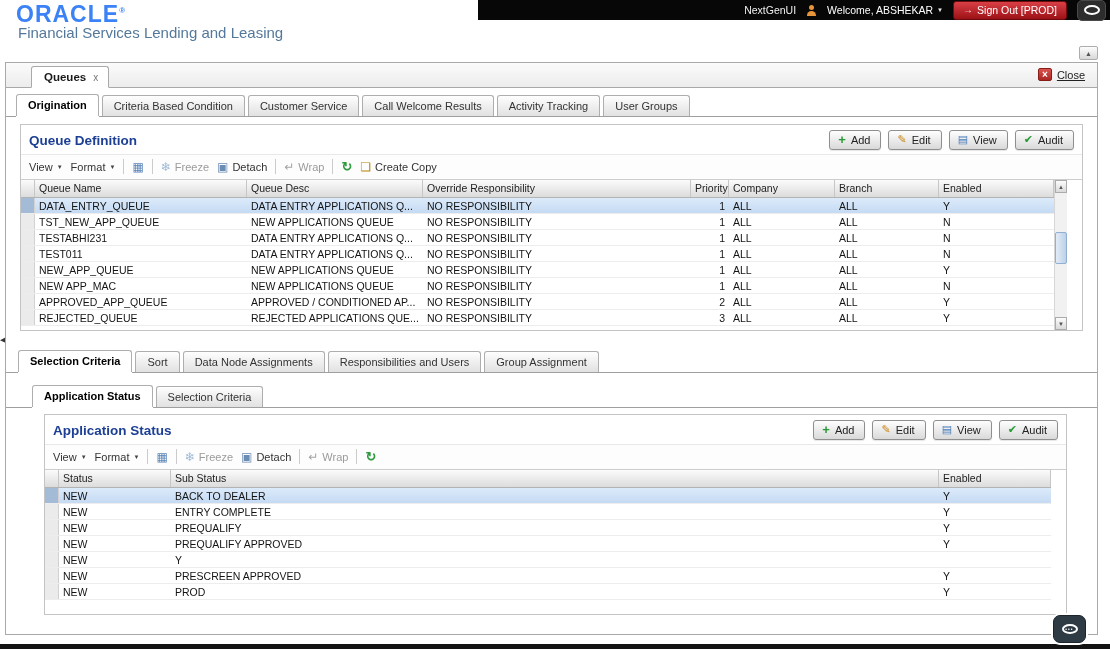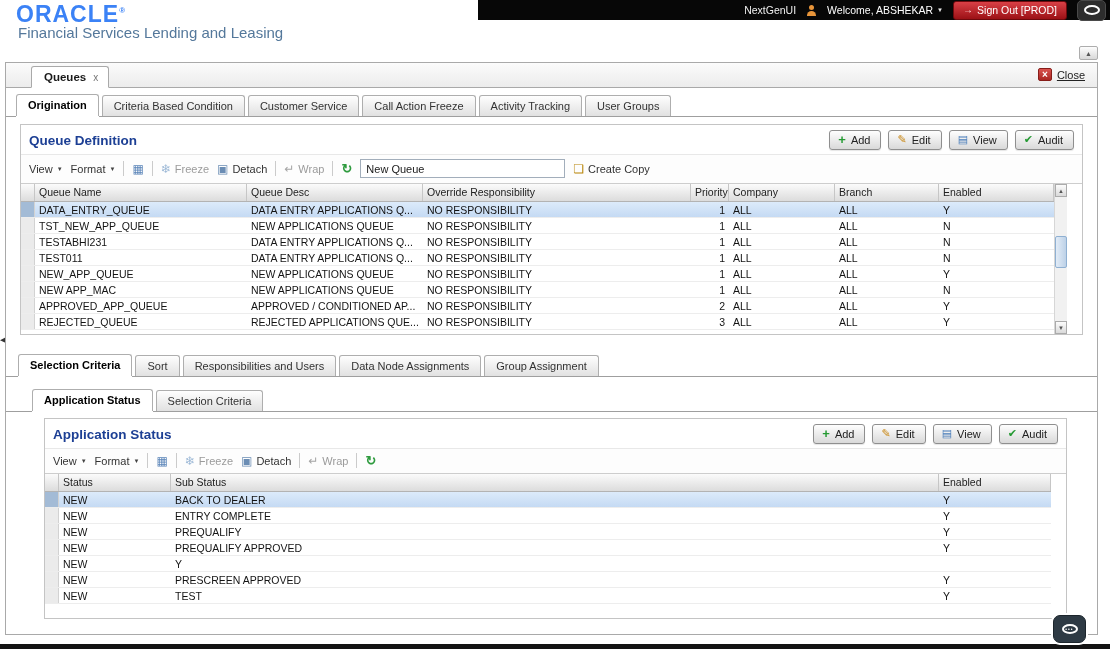--- a/index.html
+++ b/index.html
@@ -173,21 +173,21 @@
   </div>
 
   <div class="tabbar">
 
       <div class="tab active"><span>Origination</span></div>
 
       <div class="tab"><span>Criteria Based Condition</span></div>
 
       <div class="tab"><span>Customer Service</span></div>
 
-      <div class="tab"><span>Call Action Freeze</span></div>
+      <div class="tab"><span>Call Welcome Results</span></div>
 
       <div class="tab"><span>Activity Tracking</span></div>
 
       <div class="tab"><span>User Groups</span></div>
     </div>
 
   <div class="panel queue-panel">
     <div class="panel-head">
       <div class="panel-title">Queue Definition</div>
       <div class="btn-group">
@@ -233,21 +233,20 @@
         </span>
       <span class="tsep"></span>
       <span class="titem disabled">
           <span class="ti ti-wrap">↵</span>
           <span>Wrap</span>
         </span>
       <span class="tsep"></span>
       <span class="titem">
           <span class="ti ti-refresh">↻</span>
         </span>
-      <input class="search-input" value="New Queue" style="">
       <span class="titem">
           <span class="ti ti-copy">❏</span>
           <span>Create Copy</span>
         </span>
     </div>
     <div class="grid has-scroll">
       <div class="ghead">
         <div class="gutter"></div>
         <div class="hcell qc0">Queue Name</div>
         <div class="hcell qc1">Queue Desc</div>
@@ -354,23 +353,23 @@
       </div>
     </div>
   </div>
 
   <div class="tabbar selection-tabbar">
 
       <div class="tab active"><span>Selection Criteria</span></div>
 
       <div class="tab"><span>Sort</span></div>
 
+      <div class="tab"><span>Data Node Assignments</span></div>
+
       <div class="tab"><span>Responsibilities and Users</span></div>
-
-      <div class="tab"><span>Data Node Assignments</span></div>
 
       <div class="tab"><span>Group Assignment</span></div>
     </div>
 
   <div class="tabbar sub-tabbar">
 
       <div class="tab active"><span>Application Status</span></div>
 
       <div class="tab"><span>Selection Criteria</span></div>
     </div>
@@ -475,21 +474,21 @@
           <div class="grow">
             <div class="gutter"></div>
             <div class="cell ac0">NEW</div>
             <div class="cell ac1">PRESCREEN APPROVED</div>
             <div class="cell ac2">Y</div>
           </div>
 
           <div class="grow">
             <div class="gutter"></div>
             <div class="cell ac0">NEW</div>
-            <div class="cell ac1">TEST</div>
+            <div class="cell ac1">PROD</div>
             <div class="cell ac2">Y</div>
           </div>
         </div>
     </div>
   </div>
 
 </div>
 
 <div class="bottom-chat">
   <span class="chat-btn">

